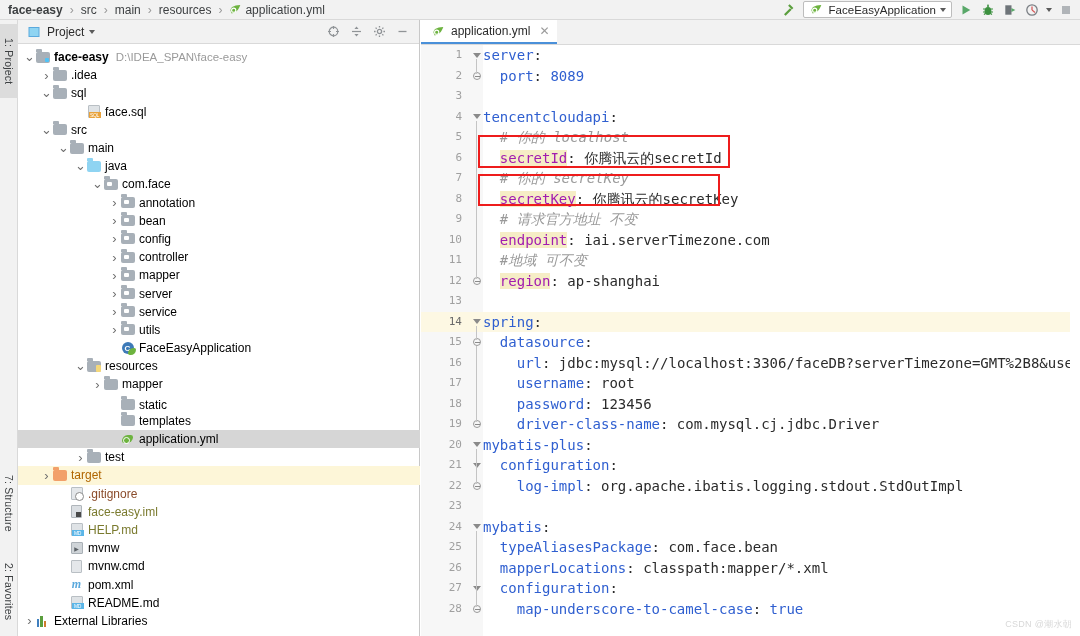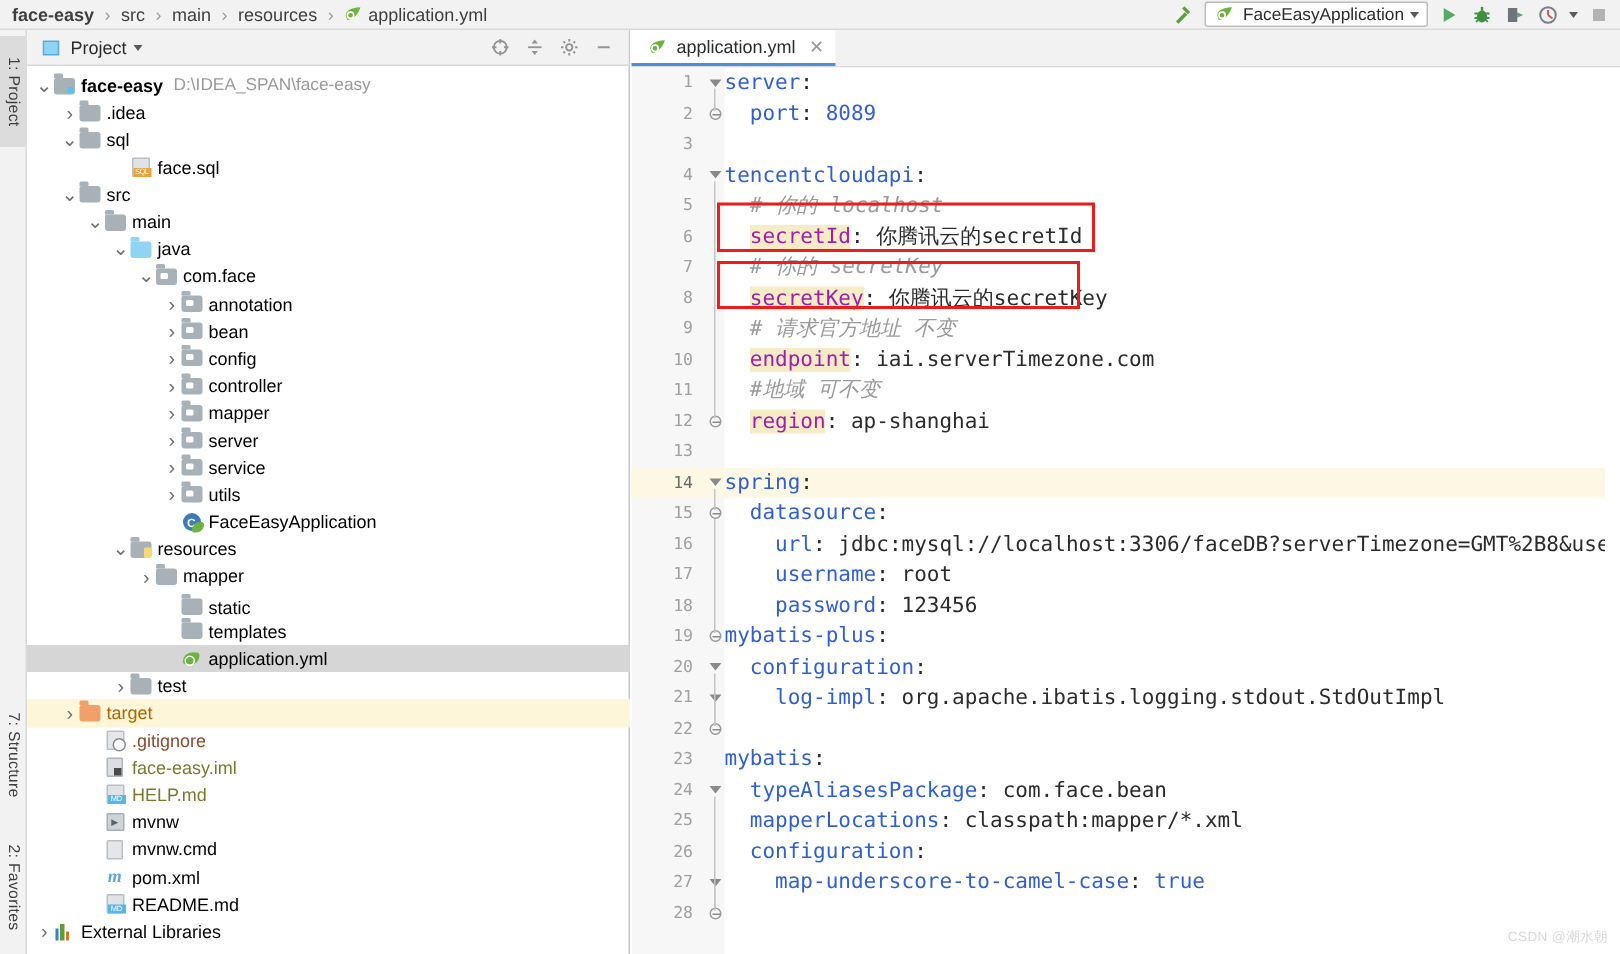--- a/index.html
+++ b/index.html
@@ -768,20 +768,23 @@
           <div class="lrow">
             <div class="ltext"><span class="key">    url</span><span class="val">: jdbc:mysql://localhost:3306/faceDB?serverTimezone=GMT%2B8&amp;useUnicode=true&amp;</span></div>
           </div>
           <div class="lrow">
             <div class="ltext"><span class="key">    username</span><span class="val">: root</span></div>
           </div>
           <div class="lrow">
             <div class="ltext"><span class="key">    password</span><span class="val">: 123456</span></div>
           </div>
           <div class="lrow">
+            <div class="ltext"><span class="key">    driver-class-name</span><span class="val">: com.mysql.cj.jdbc.Driver</span></div>
+          </div>
+          <div class="lrow">
             <div class="ltext"><span class="key">mybatis-plus</span><span class="val">:</span></div>
           </div>
           <div class="lrow">
             <div class="ltext"><span class="key">  configuration</span><span class="val">:</span></div>
           </div>
           <div class="lrow">
             <div class="ltext"><span class="key">    log-impl</span><span class="val">: org.apache.ibatis.logging.stdout.StdOutImpl</span></div>
           </div>
           <div class="lrow">
             <div class="ltext"></div>

